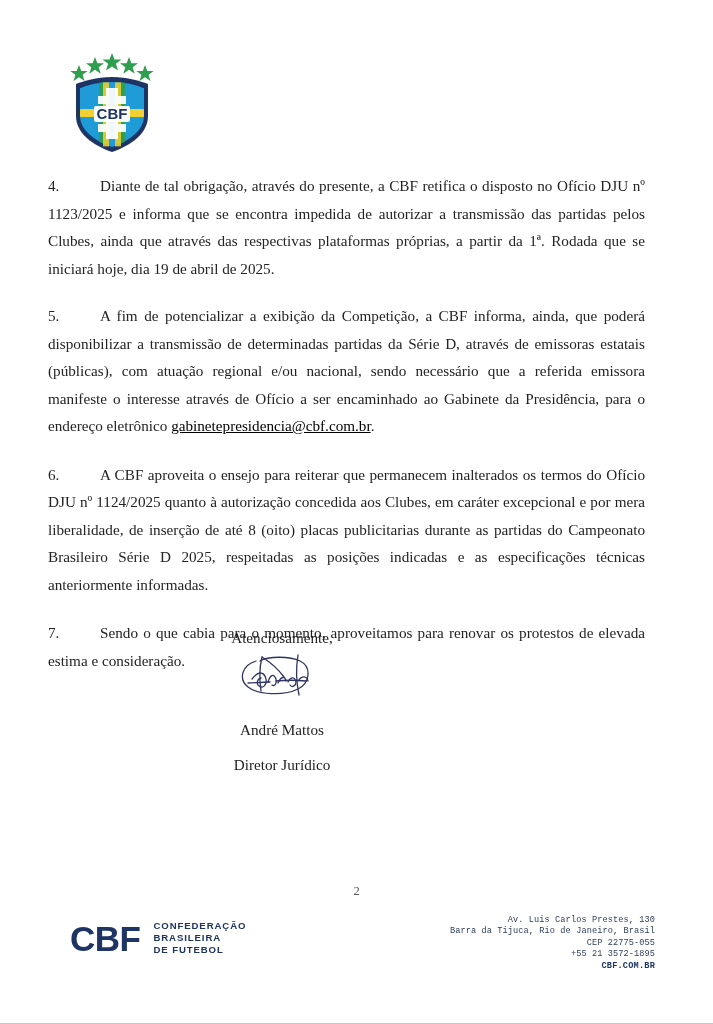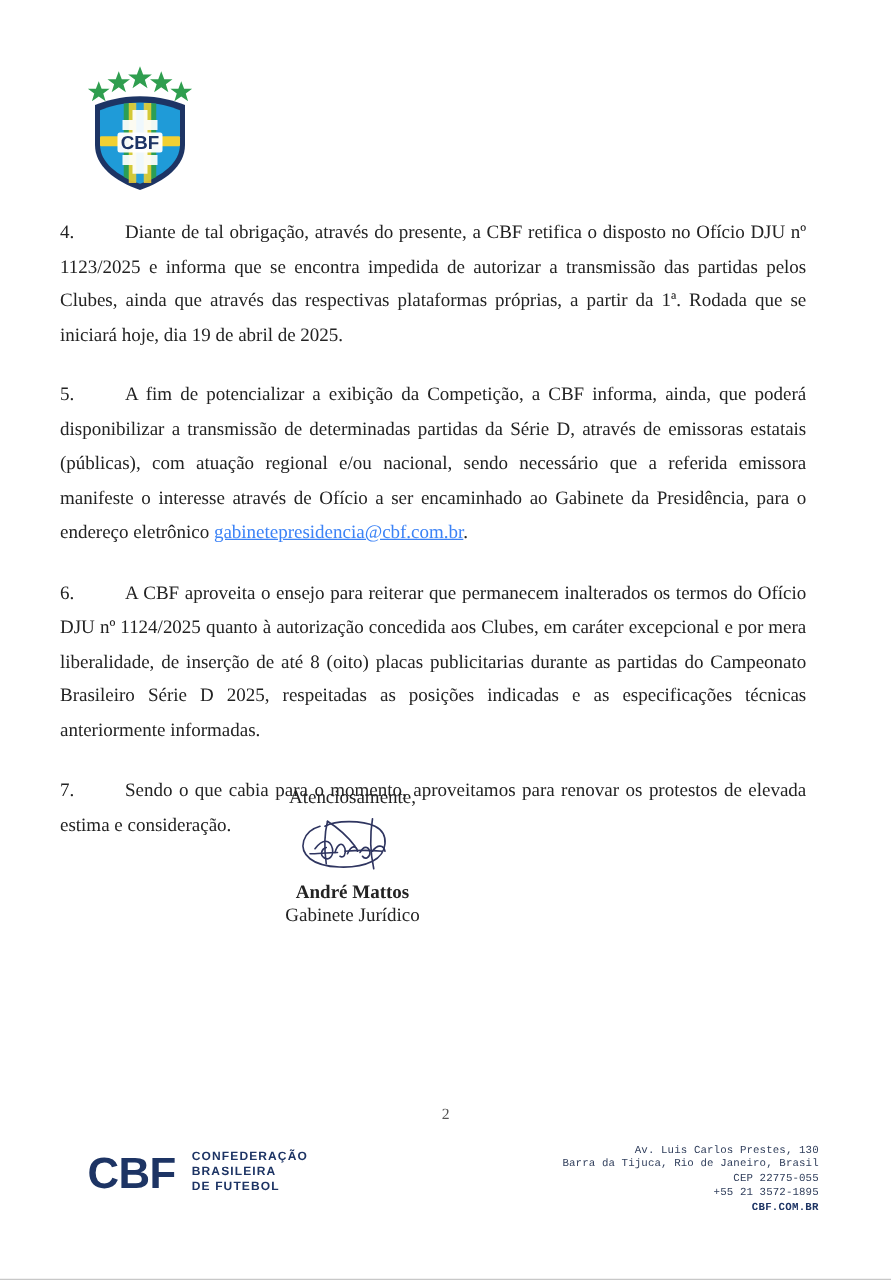--- a/index.html
+++ b/index.html
@@ -47,21 +47,21 @@
   .para .num {
     display: inline-block;
     width: 52px;
   }
   .para-4 { margin-bottom: 20px; }
   .para-5 { margin-bottom: 21px; }
   .para-6 { margin-bottom: 21px; }
   .para-7 { margin-bottom: 0; }
 
   .email-link {
-    color: #3b82f6;
+    color: #000000;
     text-decoration: underline;
     text-underline-offset: 1px;
   }
 
   
   .signature-block {
     position: absolute;
     left: 0;
     top: 628px;
     width: 564px;
@@ -78,22 +78,21 @@
     margin: 0;
     display: flex;
     align-items: center;
     justify-content: center;
   }
   .sig-mark svg { display: block; }
   .sig-name {
     font-size: 15.2px;
     line-height: 19px;
     color: #232323;
-    margin: 0;
-    font-weight: bold;
+    margin: 16px;
   }
   .sig-role {
     font-size: 15.2px;
     line-height: 19px;
     color: #232323;
     margin: 0;
   }
 
   
   .page-number {
@@ -229,21 +228,21 @@
         <path d="M46 34 C49 27 53 27 54 32"></path>
         <path d="M56 33 C59 27 63 28 64 33 C64 37 60 39 58 36"></path>
         <path d="M66 32 C70 26 75 27 76 32"></path>
         <path d="M16 34 C22 34 30 33 38 33"></path>
         <path d="M44 32 C54 31 64 31 74 32"></path>
       </g>
     </svg>
   </div>
 
   <p class="sig-name">André Mattos</p>
-  <p class="sig-role">Gabinete Jurídico</p>
+  <p class="sig-role">Diretor Jurídico</p>
 </div>
 
 <div class="page-number">2</div>
 
 <div class="footer">
 
   <div class="footer-brand">
     <span class="footer-cbf-word">CBF</span>
     <span class="footer-tagline">
       <span>CONFEDERAÇÃO</span><br>

